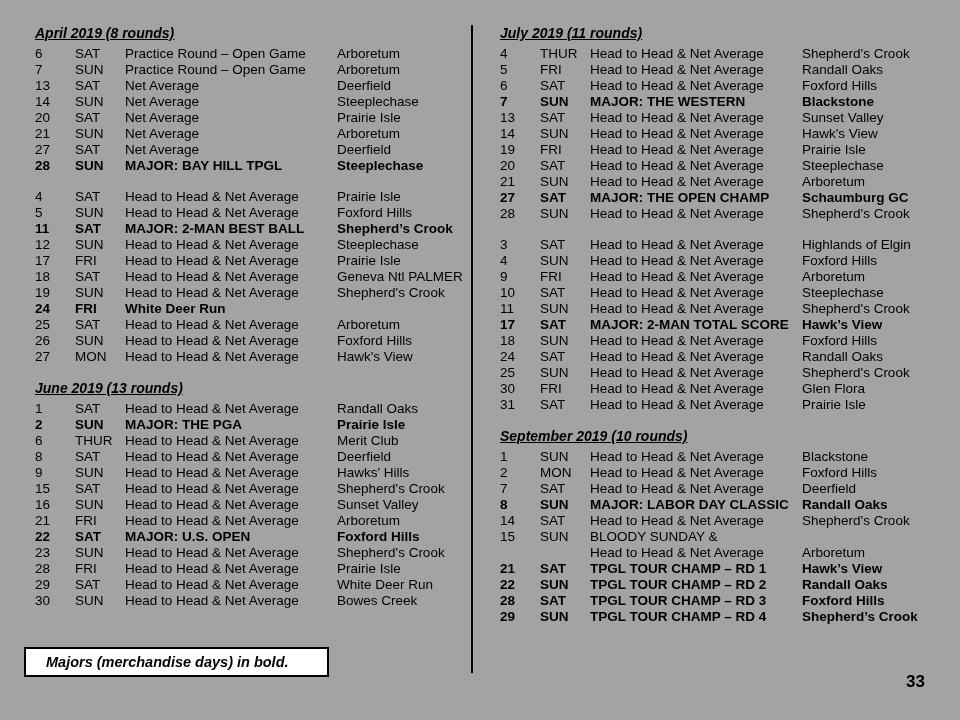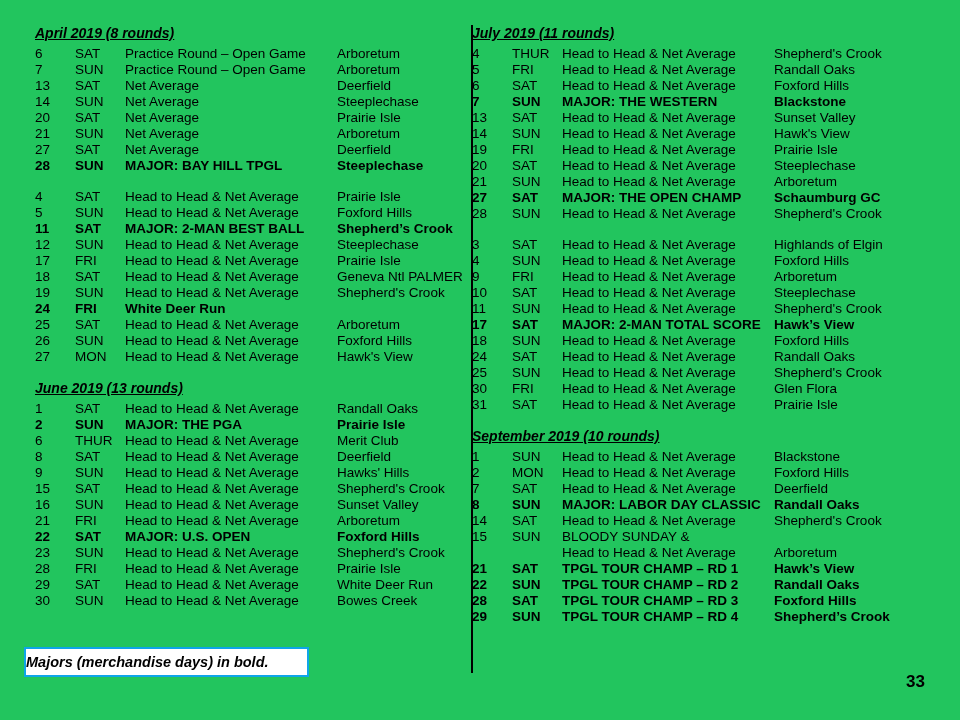--- a/index.html
+++ b/index.html
@@ -11,36 +11,36 @@
     width: 960px;
     height: 720px;
     font-family: "Liberation Sans", sans-serif;
     color: #000000;
     overflow: hidden;
   }
   .page {
     position: relative;
     width: 960px;
     height: 720px;
-    background: #22c55e;
+    background: #a3a3a3;
   }
   .divider {
     position: absolute;
     left: 471px;
     top: 25px;
     width: 1.5px;
     height: 648px;
     background: #000000;
   }
   .col {
     position: absolute;
     top: 25px;
   }
   .col-left  { left: 35px;  width: 430px; }
-  .col-right { left: 472px; width: 450px; }
+  .col-right { left: 500px; width: 450px; }
   .section { margin-bottom: 15px; }
   .section-title {
     font-weight: bold;
     font-style: italic;
     text-decoration: underline;
     font-size: 14px;
     line-height: 16px;
     height: 21px;
     white-space: nowrap;
   }
@@ -52,24 +52,24 @@
     font-size: 13.5px;
     white-space: nowrap;
   }
   .row.bold { font-weight: bold; }
   .note-box {
     position: absolute;
     left: 24px;
     top: 647px;
     width: 281px;
     height: 26px;
-    border: 2px solid #0ea5e9;
+    border: 2px solid #000000;
     display: flex;
     align-items: center;
-    padding-left: 0;
+    padding-left: 20px;
     font-weight: bold;
     font-style: italic;
     font-size: 14.5px;
     background: #ffffff;
   }
   .page-number {
     position: absolute;
     left: 906px;
     top: 672px;
     font-weight: bold;

